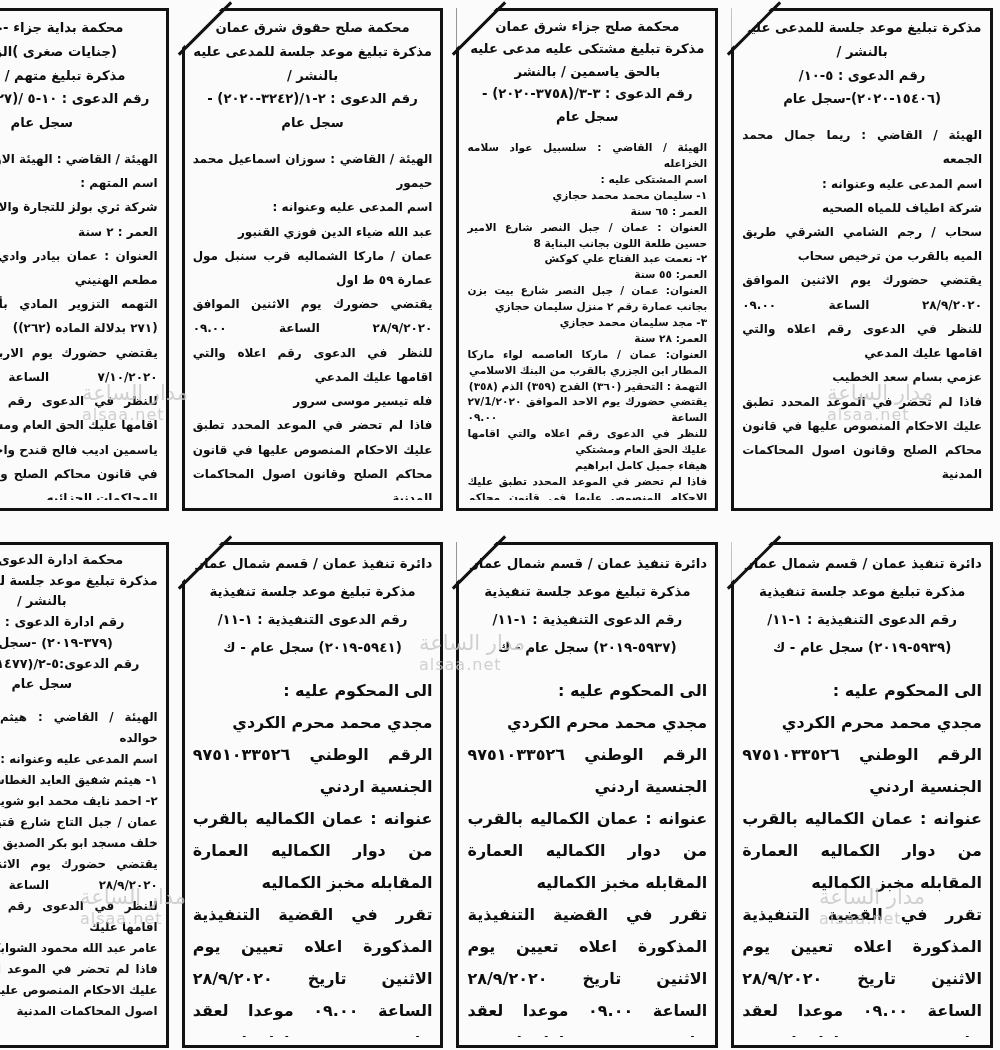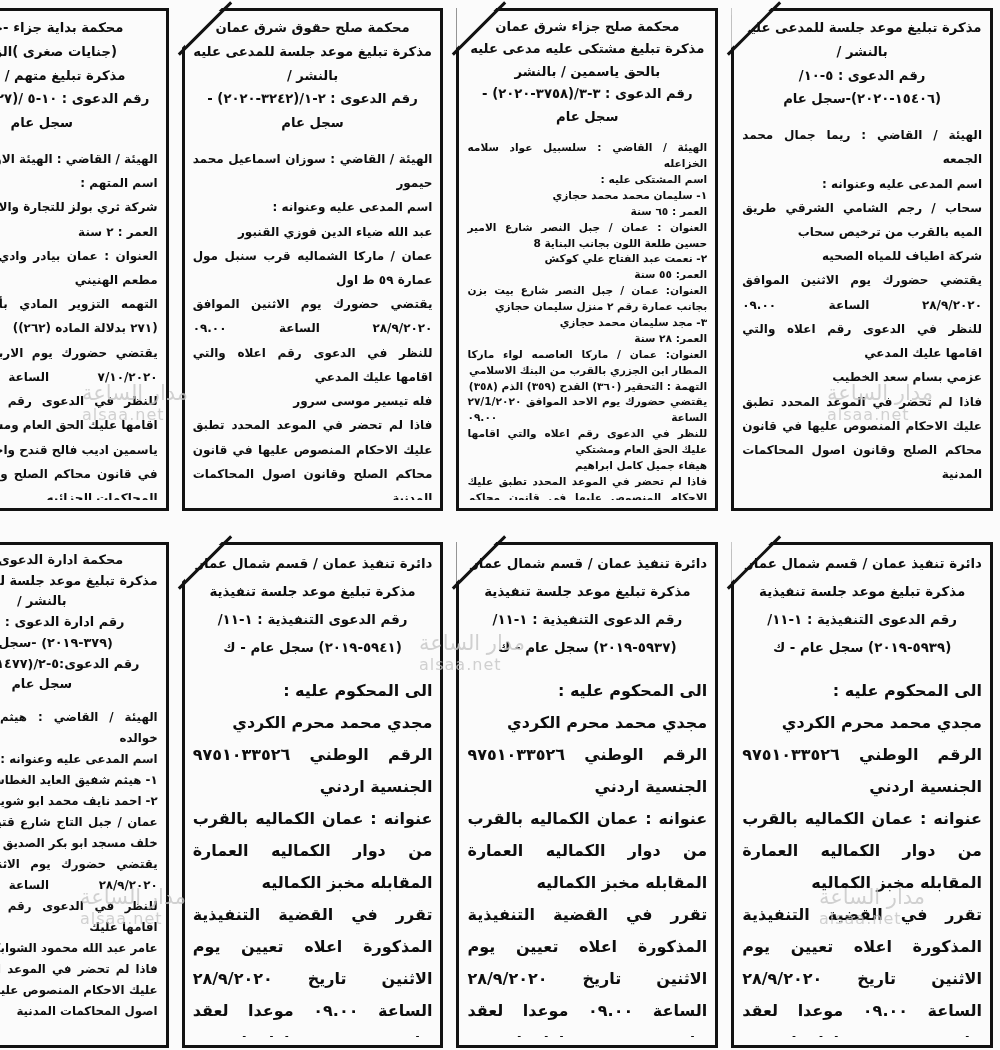--- a/index.html
+++ b/index.html
@@ -89,22 +89,22 @@
     <span class="slash"></span>
     <div class="header">
           <div class="hline">مذكرة تبليغ موعد جلسة للمدعى عليه</div>
           <div class="hline">بالنشر /</div>
           <div class="hline">رقم الدعوى : ٥-١٠/</div>
           <div class="hline">(١٥٤٠٦-٢٠٢٠)-سجل عام</div>
         </div>
     <div class="body">
           <p>الهيئة / القاضي : ريما جمال محمد الجمعه</p>
           <p>اسم المدعى عليه وعنوانه :</p>
+          <p>شركة اطياف للمياه الصحيه</p>
           <p>سحاب / رجم الشامي الشرقي طريق الميه بالقرب من ترخيص سحاب</p>
-          <p>شركة اطياف للمياه الصحيه</p>
           <p class="spread">يقتضي حضورك يوم الاثنين الموافق ٢٨/٩/٢٠٢٠ الساعة ٠٩.٠٠</p>
           <p>للنظر في الدعوى رقم اعلاه والتي اقامها عليك المدعي</p>
           <p>عزمي بسام سعد الخطيب</p>
           <p>فاذا لم تحضر في الموعد المحدد تطبق عليك الاحكام المنصوص عليها في قانون محاكم الصلح وقانون اصول المحاكمات المدنية</p>
         </div>
   </article>
       <article class="box tight">
     <span class="cut"></span>
     <span class="slash"></span>
     <div class="header">

